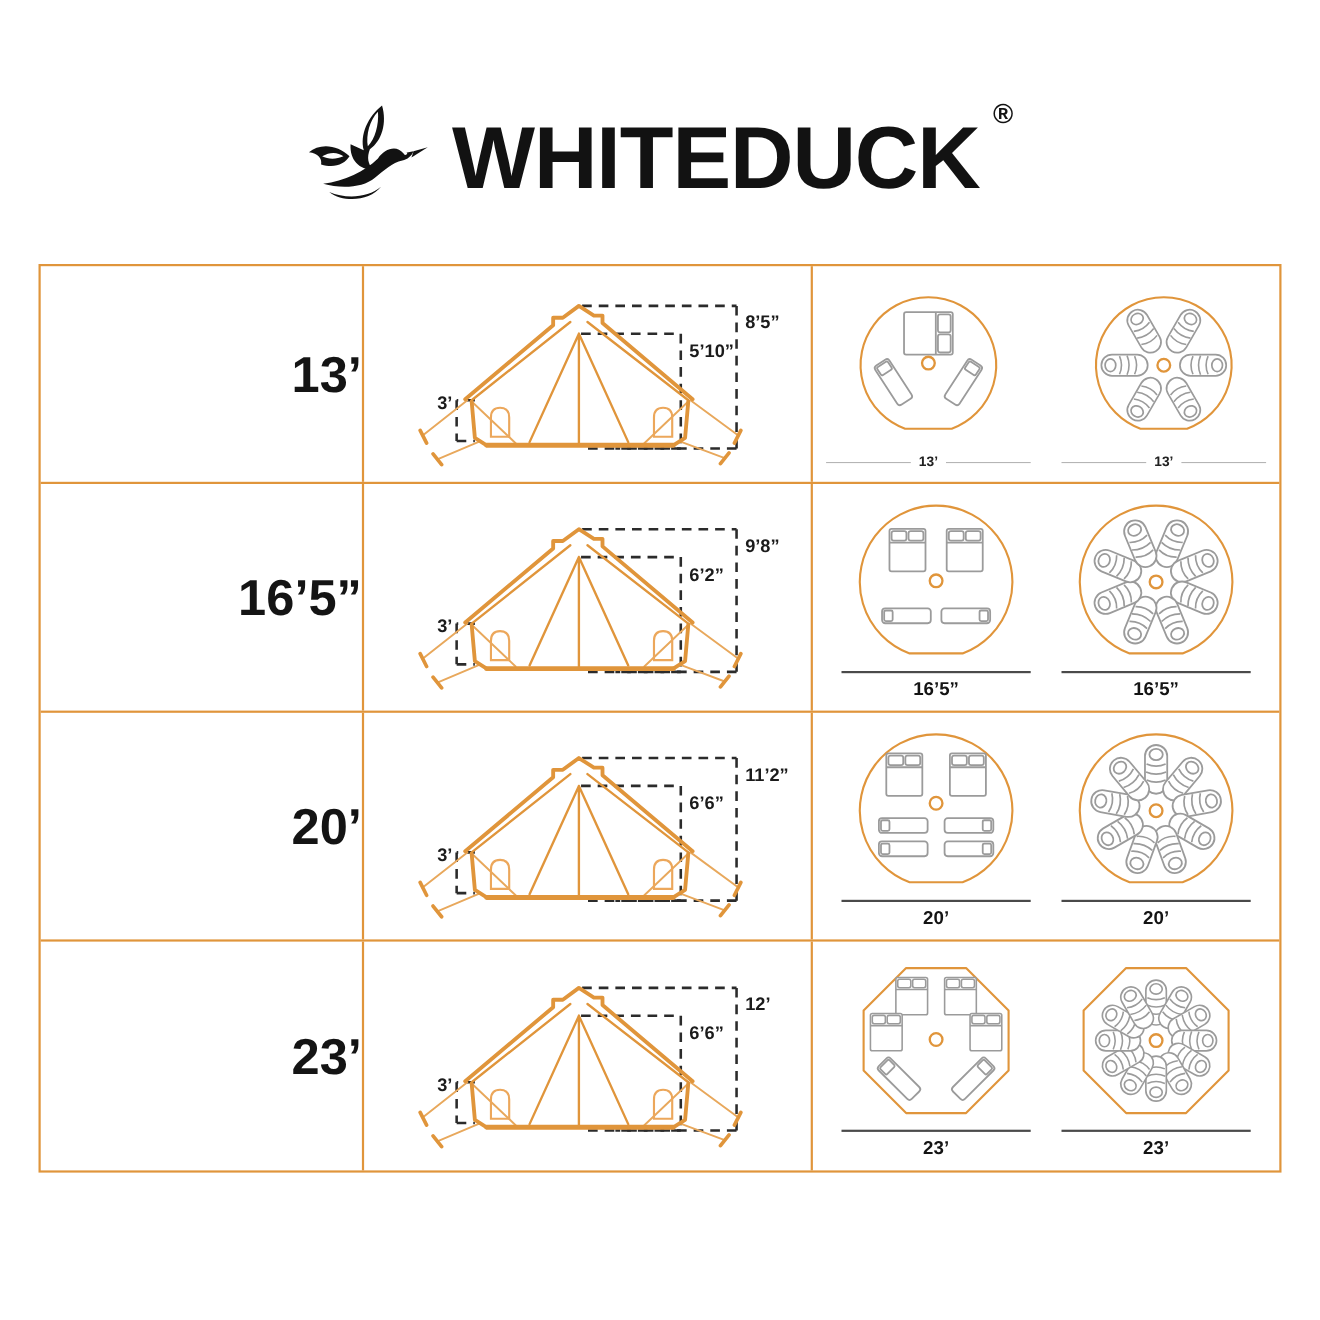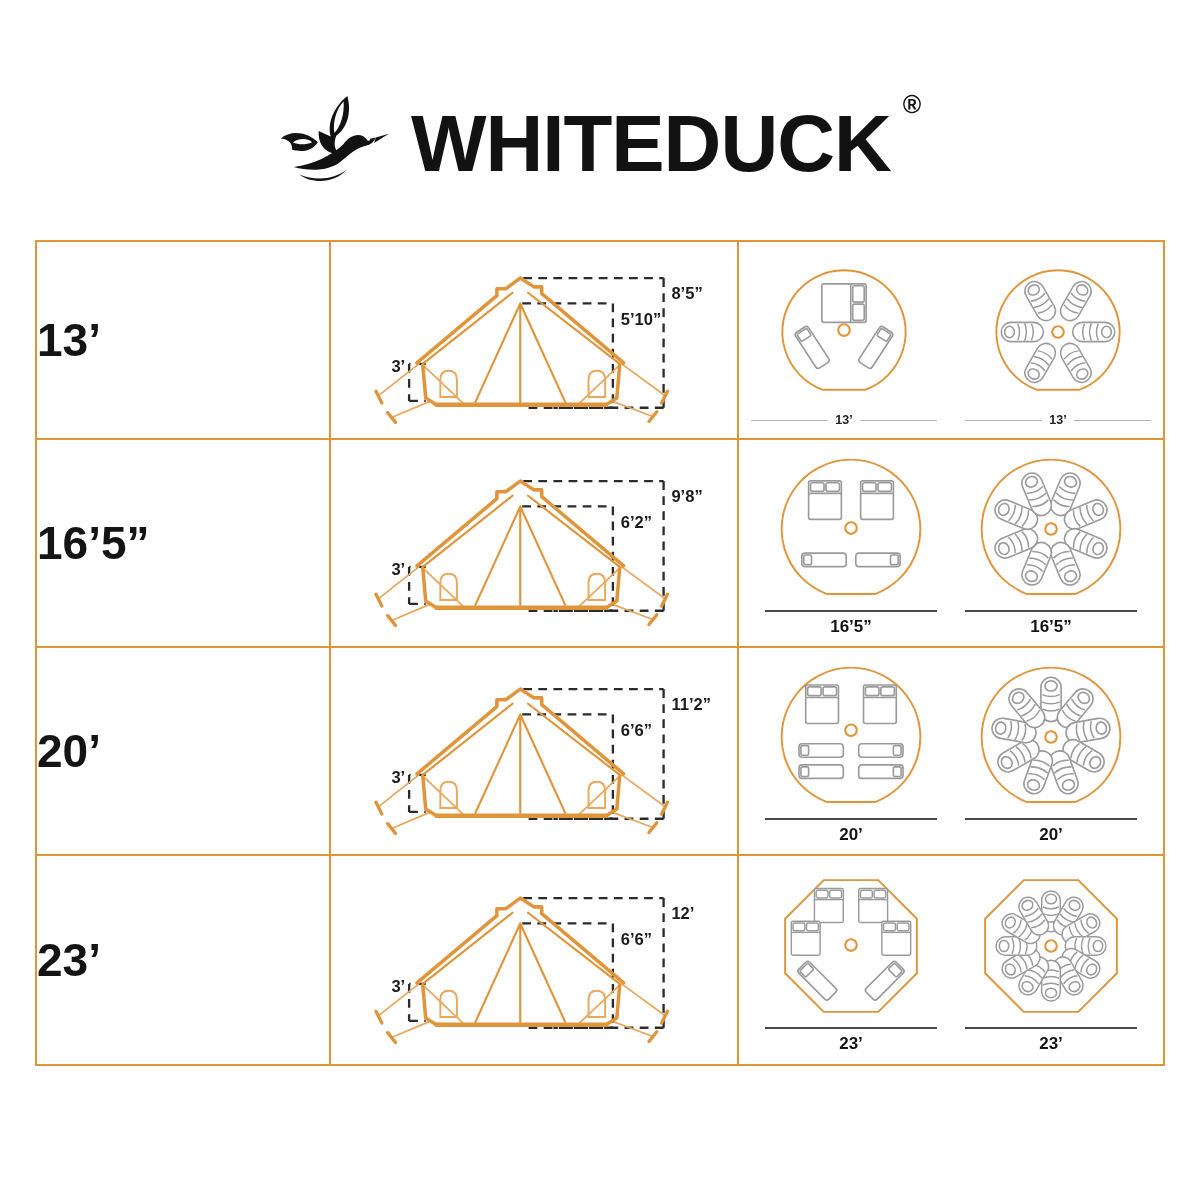--- a/index.html
+++ b/index.html
@@ -10,21 +10,21 @@
     display:flex;align-items:center;justify-content:center;gap:12px;}
   .duck-svg{width:120px;height:106px;flex:0 0 auto;}
   .brand-text{font-size:80px;font-weight:800;letter-spacing:-1px;line-height:1;color:#121212;}
   .reg-mark{font-size:25px;font-weight:700;align-self:flex-start;margin-top:4px;color:#121212;}
   
   .size-table{position:absolute;top:240px;left:35px;width:1130px;
     border:2px solid #E0953B;box-sizing:border-box;}
   .trow{display:grid;grid-template-columns:294px 408px 1fr;border-bottom:2px solid #E0953B;}
   .trow:last-child{border-bottom:none;}
   .trow.r0{height:196px}.trow.r1{height:206px}.trow.r2{height:206px}.trow.r3{height:208px}
-  .cell{position:relative;display:flex;align-items:center;justify-content:flex-start;
+  .cell{position:relative;display:flex;align-items:center;justify-content:flex-end;
     border-right:2px solid #E0953B;box-sizing:border-box;min-width:0;}
   .cell:last-child{border-right:none;}
   .size-label{font-size:46px;font-weight:800;color:#141414;letter-spacing:0px;}
   
   .tent-slot svg{display:block;width:400px;height:195px;}
   .tent-main{stroke:#E0953B;stroke-width:3.6;fill:none;stroke-linejoin:round;stroke-linecap:round;}
   .tent-thin{stroke:#E0953B;stroke-width:2.2;fill:none;stroke-linecap:round;}
   .tent-ground{stroke:#E0953B;stroke-width:4.6;stroke-linecap:round;}
   .tent-guy{stroke:#E8A85C;stroke-width:1.8;fill:none;stroke-linecap:round;}
   .tent-stake{stroke:#E0953B;stroke-width:3.4;stroke-linecap:round;}

